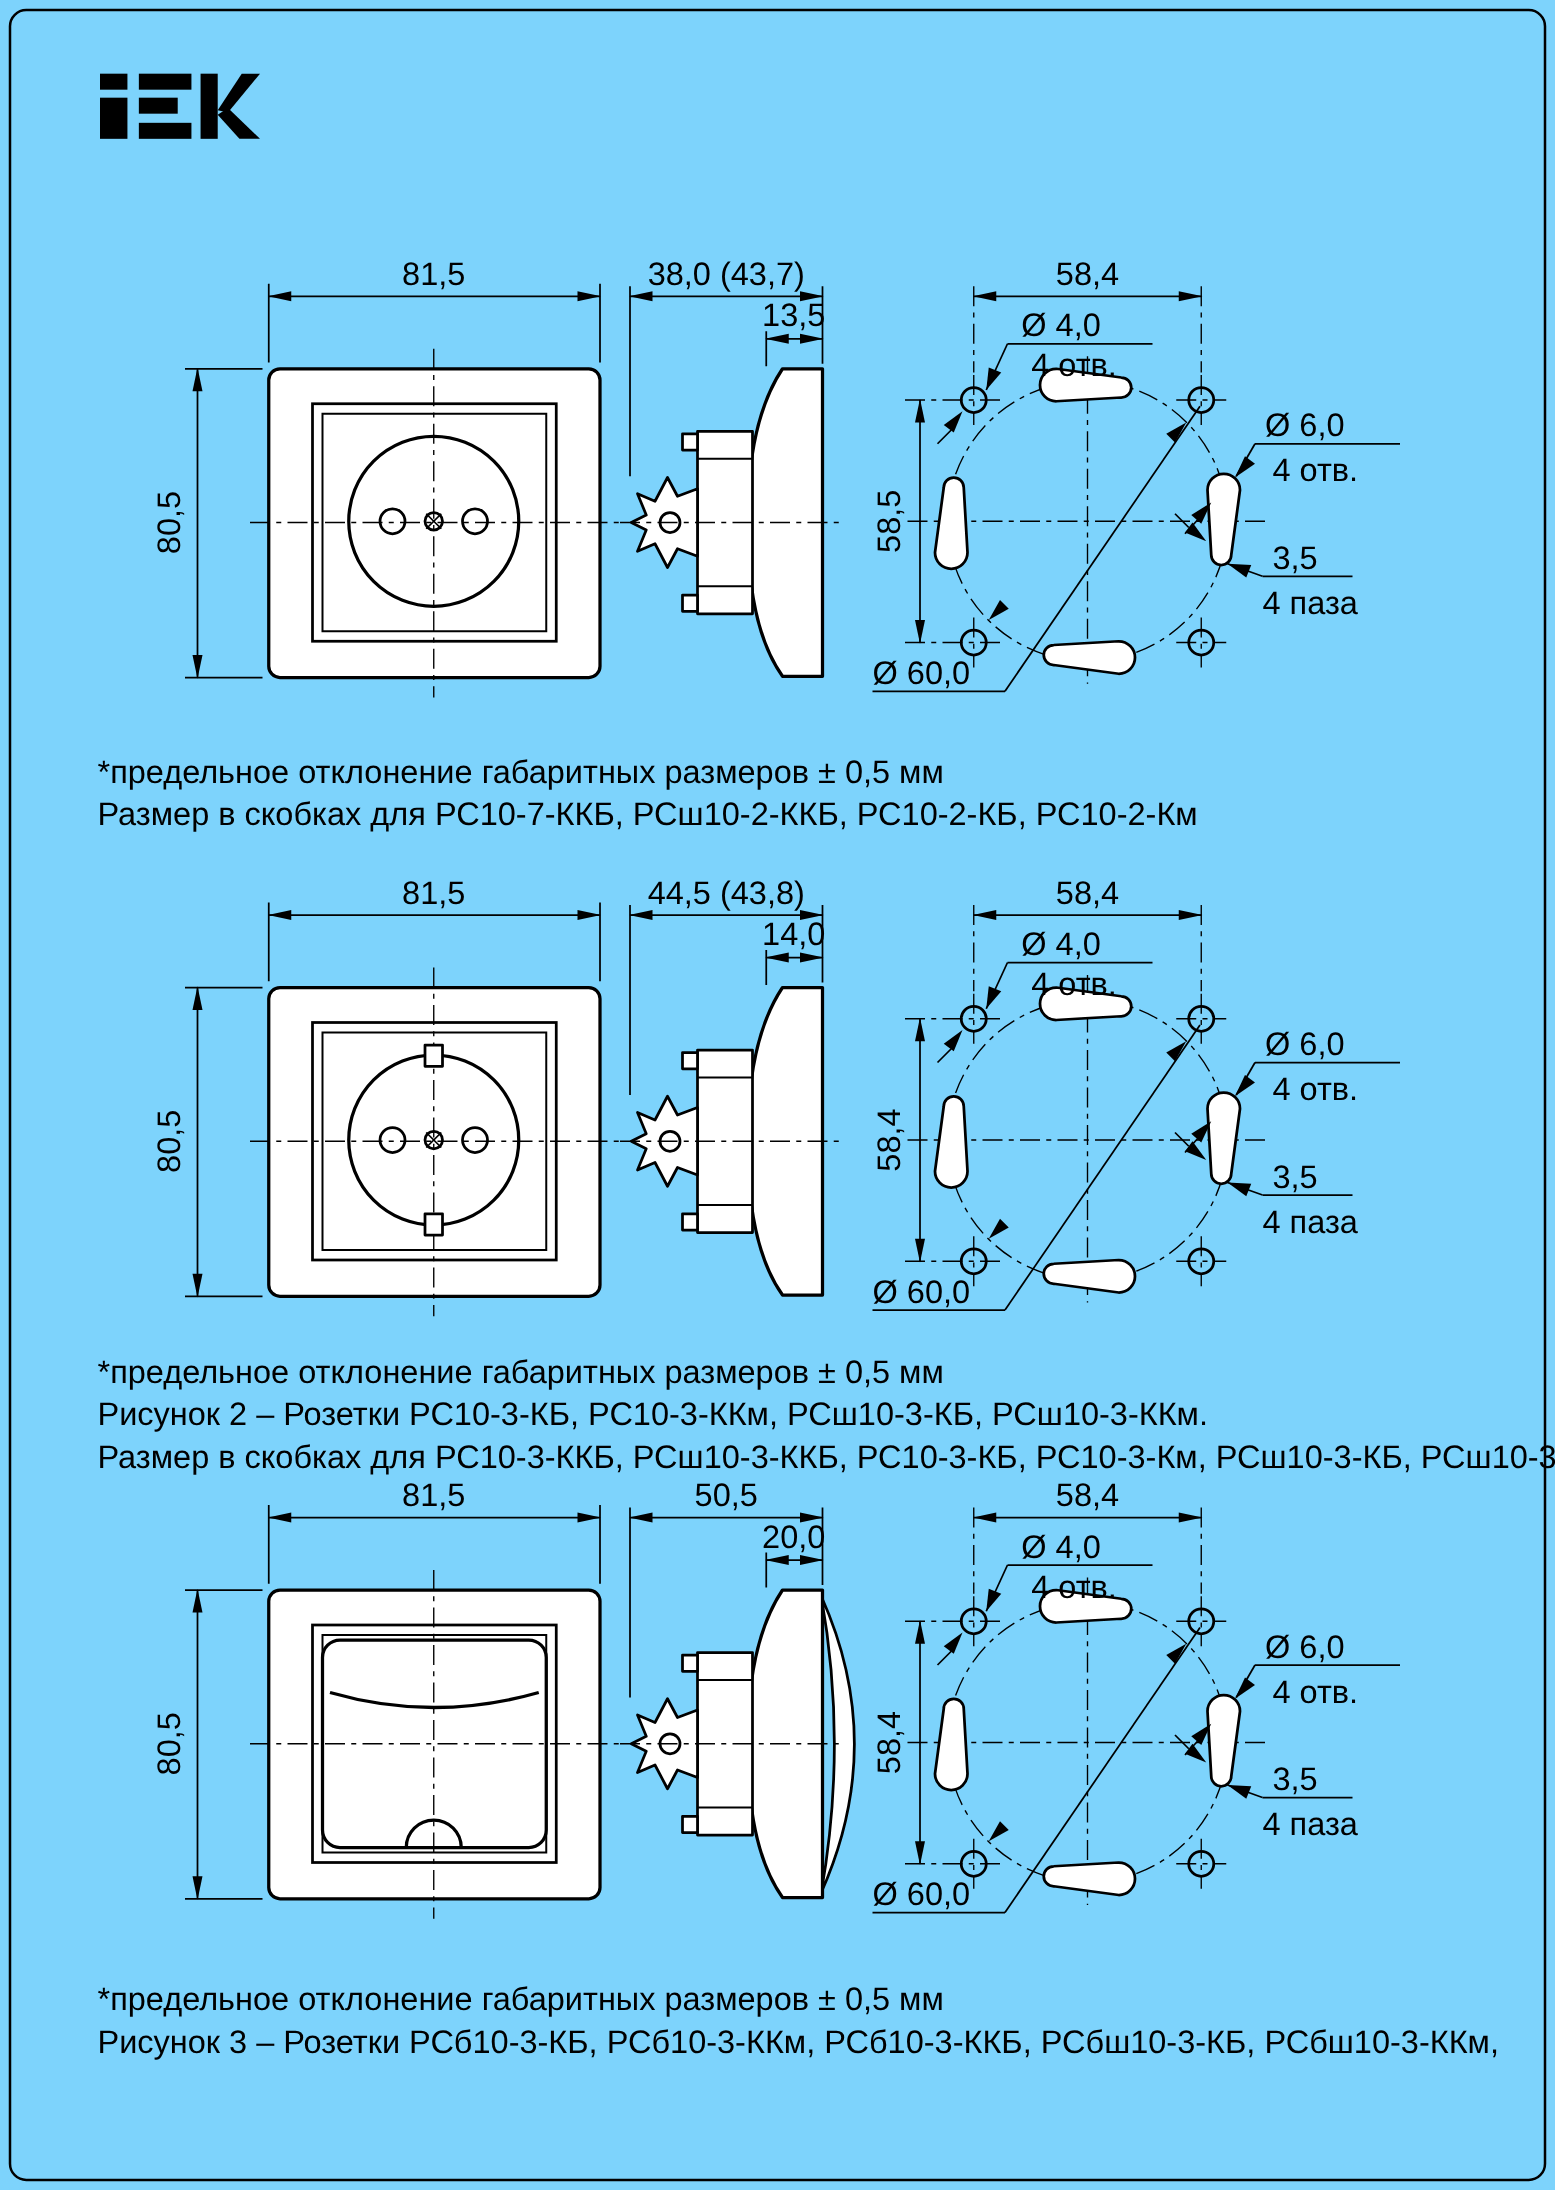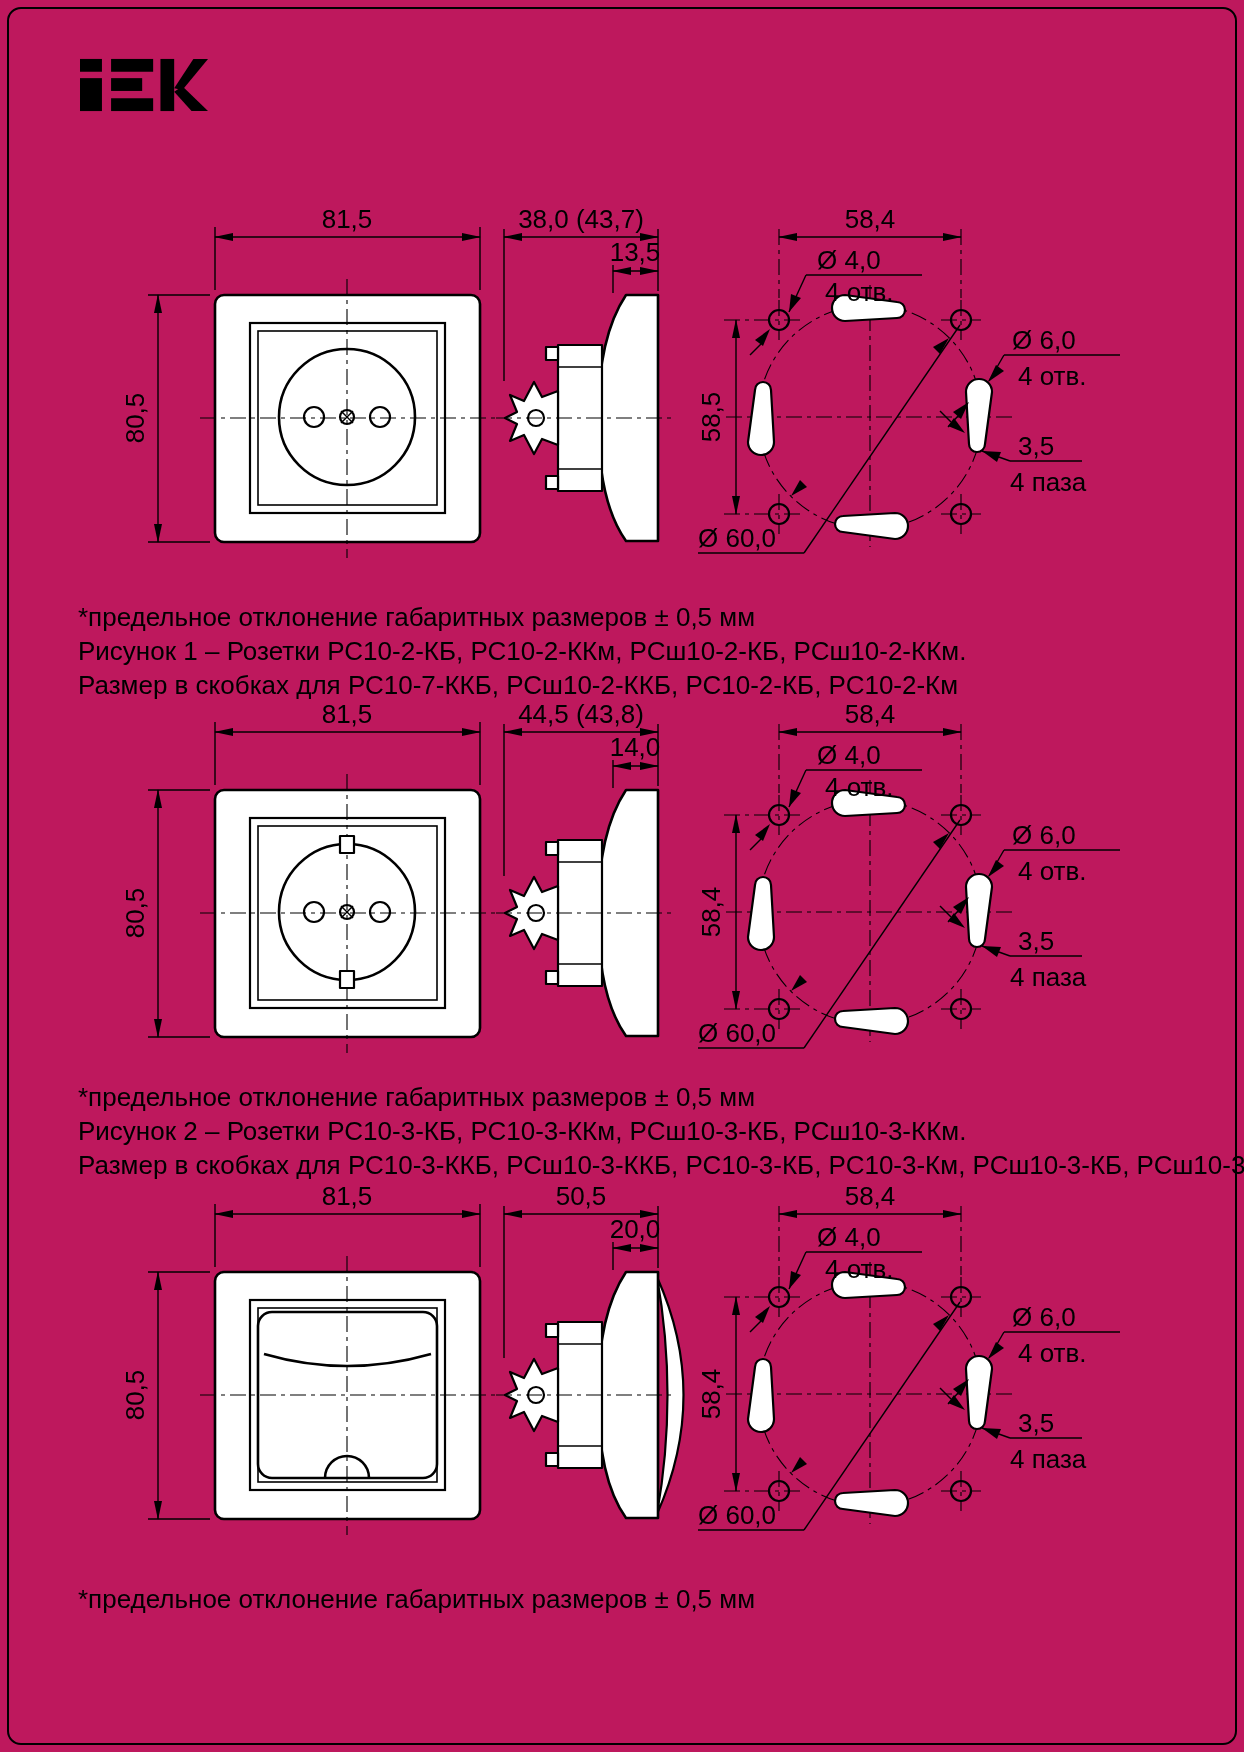--- a/index.html
+++ b/index.html
@@ -1,16 +1,16 @@
 <!DOCTYPE html>
 <html><head>
 <meta charset="utf-8">
 <style>
   html,body{margin:0;padding:0;background:#e8e8e8;}
-  .page{position:relative;width:1244px;height:1752px;background:#be185d;overflow:hidden;
+  .page{position:relative;width:1244px;height:1752px;background:#7dd3fc;overflow:hidden;
         font-family:"Liberation Sans",sans-serif;color:#000;}
   .frame{position:absolute;left:7px;top:7px;right:7px;bottom:7px;border:2px solid #000;border-radius:14px;}
   .logo{position:absolute;left:80px;top:58px;}
   .row{position:absolute;left:60px;}
   .caption{position:absolute;left:78px;font-size:26px;line-height:34px;white-space:nowrap;}
   .caption .ln{height:34px;}
   
   .ol  {fill:#fff;stroke:#000;stroke-width:2.6;stroke-linejoin:round;}
   .olw {fill:#fff;stroke:#000;stroke-width:2.2;stroke-linejoin:round;}
   .olc {fill:none;stroke:#000;stroke-width:2.6;}
@@ -147,21 +147,20 @@
     <text class="t" x="757" y="74">Ø 4,0</text>
     <text class="t" x="765" y="106">4 отв.</text>
     <text class="t" x="952" y="154">Ø 6,0</text>
     <text class="t" x="958" y="190">4 отв.</text>
     <text class="t" x="958" y="260">3,5</text>
     <text class="t" x="950" y="296">4 паза</text>
   </svg>
 
   <div class="caption" style="top:600px">
     <div class="ln">*предельное отклонение габаритных размеров ± 0,5 мм</div>
-    <div class="ln">Рисунок 1 – Розетки РС10-2-КБ, РС10-2-ККм, РСш10-2-КБ, РСш10-2-ККм.</div>
     <div class="ln">Размер в скобках для РС10-7-ККБ,  РСш10-2-ККБ, РС10-2-КБ, РС10-2-Км</div>
   </div>
 
   <svg class="row" style="top:690px" width="1130" height="380" viewBox="0 0 1130 380">
     <use href="#g-front"></use>
     <g>
       <circle cx="287" cy="222" r="68" class="olc"></circle>
       <circle cx="254" cy="222" r="10" class="ol2"></circle>
       <circle cx="320" cy="222" r="10" class="ol2"></circle>
       <circle cx="287" cy="222" r="7" class="ol2"></circle>
@@ -213,14 +212,15 @@
     <text class="t" x="757" y="74">Ø 4,0</text>
     <text class="t" x="765" y="106">4 отв.</text>
     <text class="t" x="952" y="154">Ø 6,0</text>
     <text class="t" x="958" y="190">4 отв.</text>
     <text class="t" x="958" y="260">3,5</text>
     <text class="t" x="950" y="296">4 паза</text>
   </svg>
 
   <div class="caption" style="top:1582px">
     <div class="ln">*предельное отклонение габаритных размеров ± 0,5 мм</div>
+    <div class="ln">Рисунок 3 – Розетки РСб10-3-КБ, РСб10-3-ККм, РСб10-3-ККБ, РСбш10-3-КБ, РСбш10-3-ККм,</div>
   </div>
 </div>
 
 </body></html>

